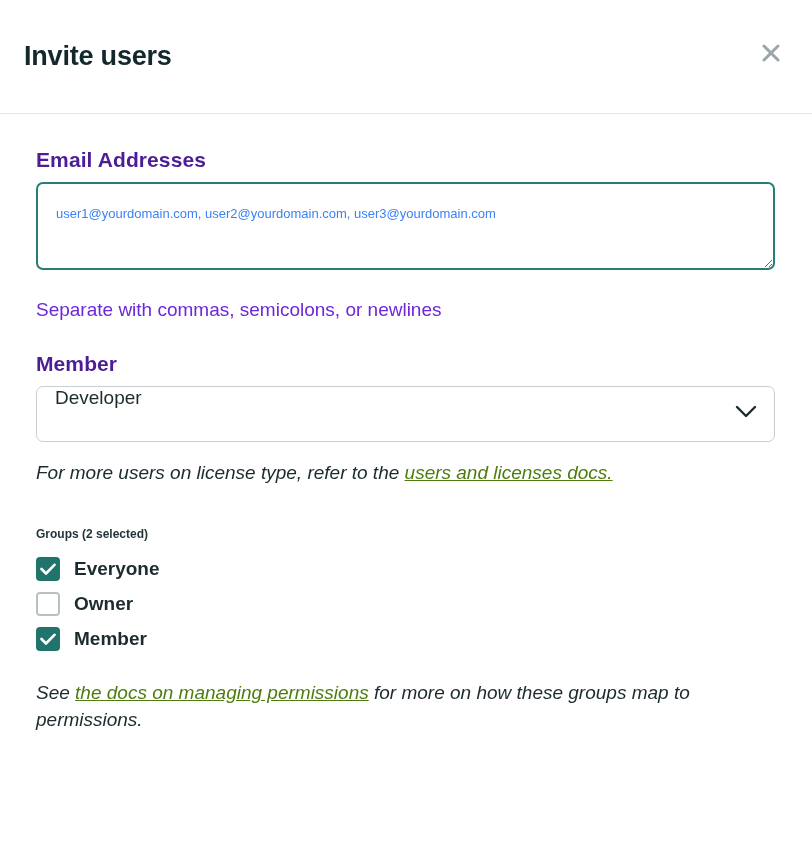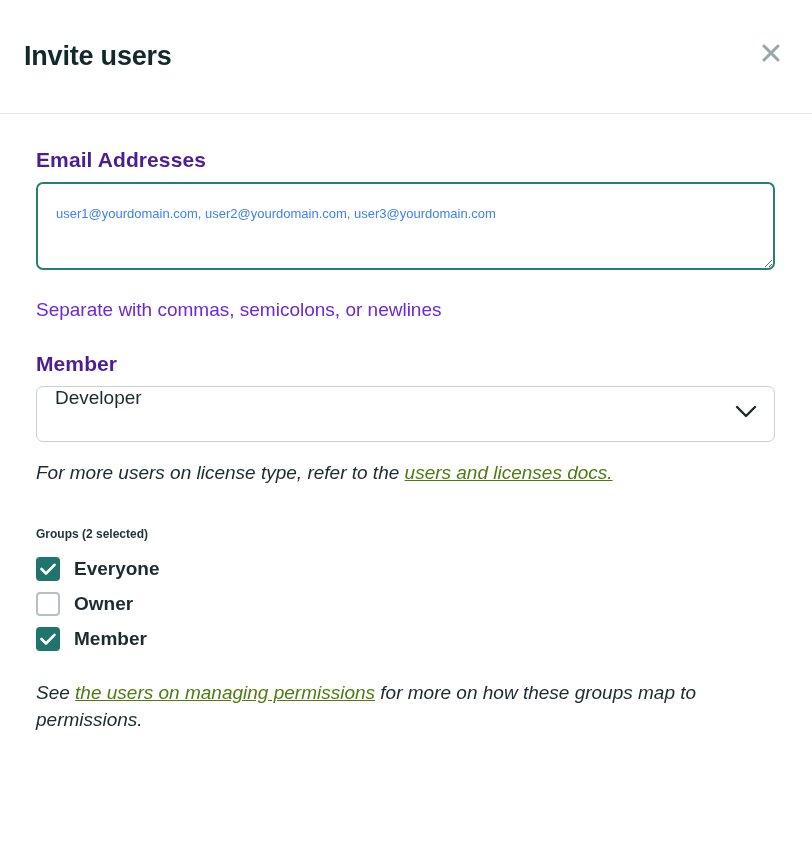--- a/index.html
+++ b/index.html
@@ -252,18 +252,18 @@
       <div class="checkbox-row">
         <span class="checkbox checked">
           <svg width="16" height="12" viewBox="0 0 16 12" fill="none" aria-hidden="true">
             <path d="M1.5 6 L6 10.5 L14.5 1.8" stroke="#ffffff" stroke-width="2.6" stroke-linecap="round" stroke-linejoin="round"></path>
           </svg>
         </span>
         <span class="checkbox-label">Member</span>
       </div>
 
       <div class="footer-note">
-        <span>See </span><a class="link">the users on managing permissions</a><span> for more on how these groups map to permissions.</span>
+        <span>See </span><a class="link">the docs on managing permissions</a><span> for more on how these groups map to permissions.</span>
       </div>
     </div>
 
   </div>
 </div>
 
 </body></html>

